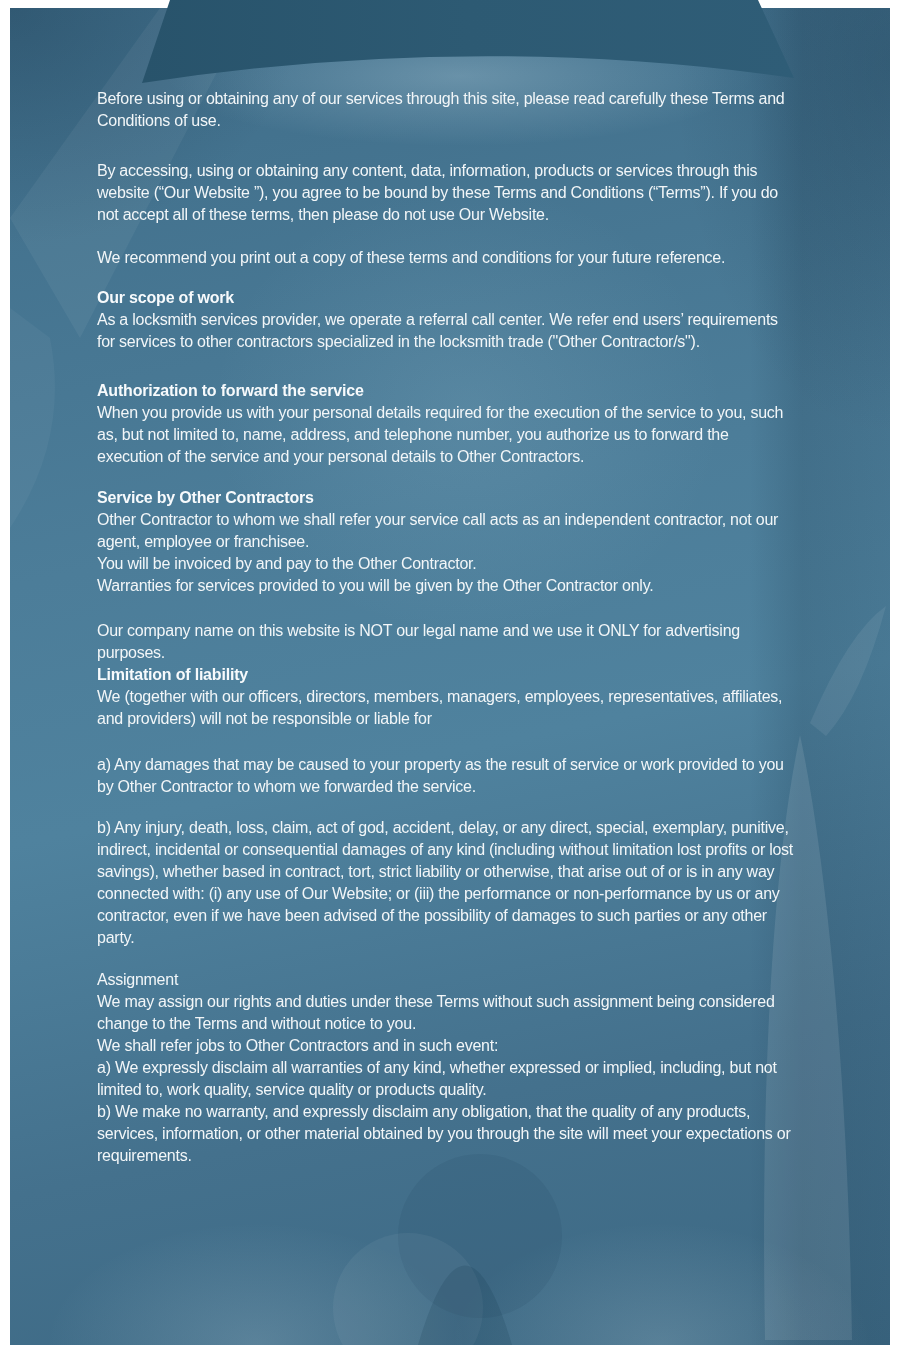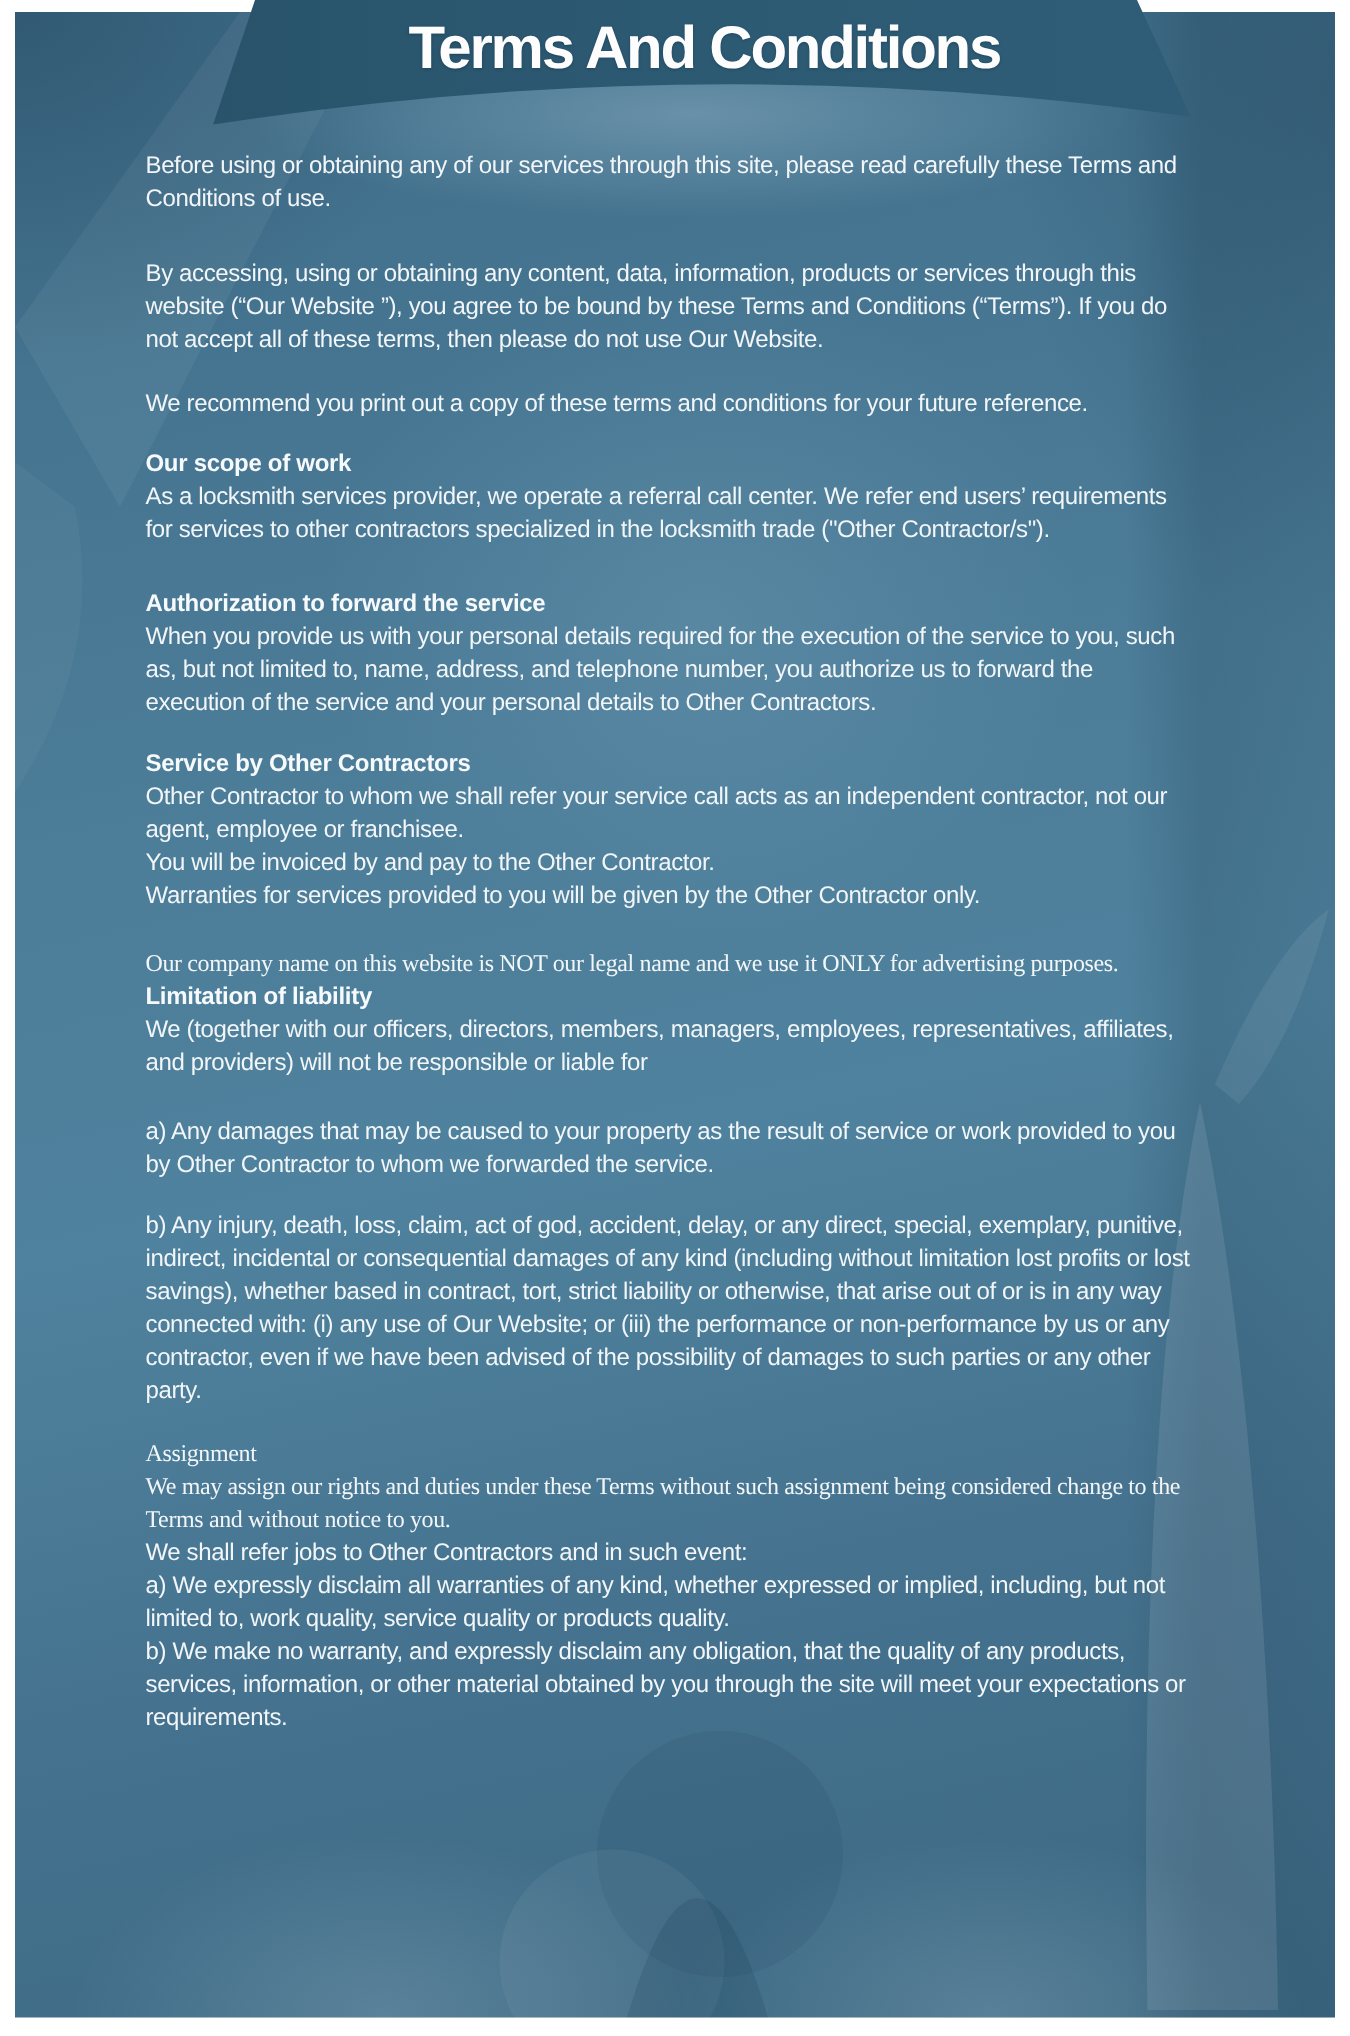--- a/index.html
+++ b/index.html
@@ -31,38 +31,38 @@
   }
   .banner svg{display:block;}
   .banner-title{
     position:absolute;left:132px;top:-6px;width:655px;height:60px;
     line-height:60px;text-align:center;
     font-size:40px;font-weight:bold;letter-spacing:-1.5px;
     color:#fdfdfd;text-shadow:0 1px 2px rgba(10,35,55,0.35);
     white-space:nowrap;
   }
   .content{
-    position:absolute;left:87px;top:92px;width:700px;
+    position:absolute;left:87px;top:80px;width:700px;
     color:#f2f6f8;
     font-size:16px;line-height:22px;letter-spacing:-0.25px;
   }
   .content p{margin:0 0 22px;}
   .content h2{
     font-size:16px;font-weight:bold;margin:0;line-height:22px;letter-spacing:-0.2px;color:#f7fafc;
   }
   .pre{white-space:pre-line;}
   .g18{margin-bottom:18px !important;}
   .g19{margin-bottom:19px !important;}
   .g20{margin-bottom:20px !important;}
   .g21{margin-bottom:21px !important;}
   .g23{margin-bottom:23px !important;}
   .g24{margin-bottom:24px !important;}
   .g27{margin-bottom:27px !important;}
   .g28{margin-bottom:28px !important;}
-  .g0{margin-bottom:0 !important;font-family:Liberation Serif, serif;}
+  .g0{margin-bottom:0 !important;}
 </style>
 </head>
 <body>
 
 <div class="card">
 
   <svg class="decor" width="880" height="1337" viewBox="0 0 880 1337">
     <polygon points="0,210 150,0 240,0 70,330" fill="#ffffff" opacity="0.05"></polygon>
     <path d="M755,1332 C750,1050 765,845 790,727 C815,845 838,1060 842,1332 Z" fill="#ffffff" opacity="0.10"></path>
     <path d="M800,715 Q838,625 876,598 Q852,688 816,728 Z" fill="#ffffff" opacity="0.07"></path>
@@ -77,21 +77,20 @@
       <defs>
         <linearGradient id="bannerGrad" x1="0" y1="0" x2="1" y2="0">
           <stop offset="0" stop-color="#28536b"></stop>
           <stop offset="0.5" stop-color="#2d5a73"></stop>
           <stop offset="1" stop-color="#2f5d77"></stop>
         </linearGradient>
       </defs>
       <path d="M28,0 L616,0 L652,78 Q331,32 0,83 Z" fill="url(#bannerGrad)"></path>
     </svg>
   </div>
-  <div class="banner-title">Terms And Conditions</div>
 
   <div class="content">
     <p class="g28">Before using or obtaining any of our services through this site, please read carefully these Terms and Conditions of use.</p>
     <p class="g21">By accessing, using or obtaining any content, data, information, products or services through this website (“Our Website ”), you agree to be bound by these Terms and Conditions (“Terms”). If you do not accept all of these terms, then please do not use Our Website.</p>
     <p class="g18">We recommend you print out a copy of these terms and conditions for your future reference.</p>
 
     <h2>Our scope of work</h2>
     <p class="g27">As a locksmith services provider, we operate a referral call center. We refer end users’ requirements for services to other contractors specialized in the locksmith trade ("Other Contractor/s").</p>
 
     <h2>Authorization to forward the service</h2>

